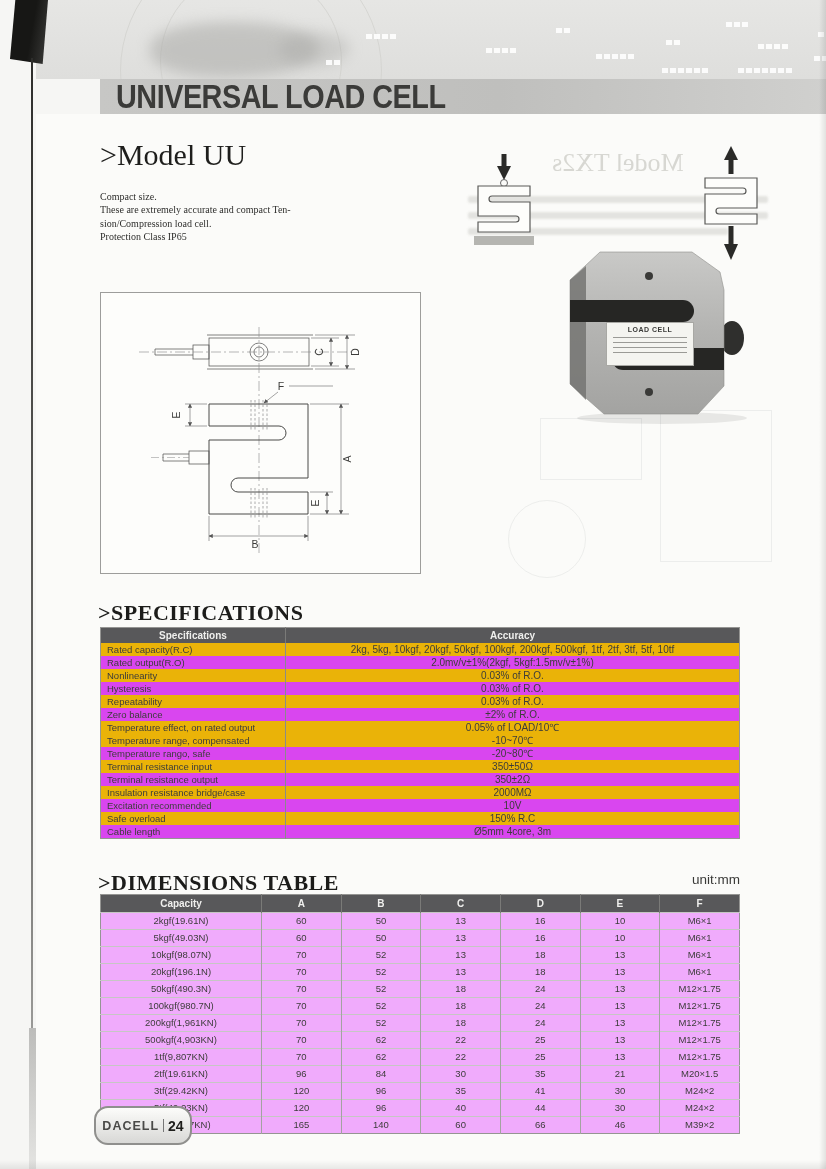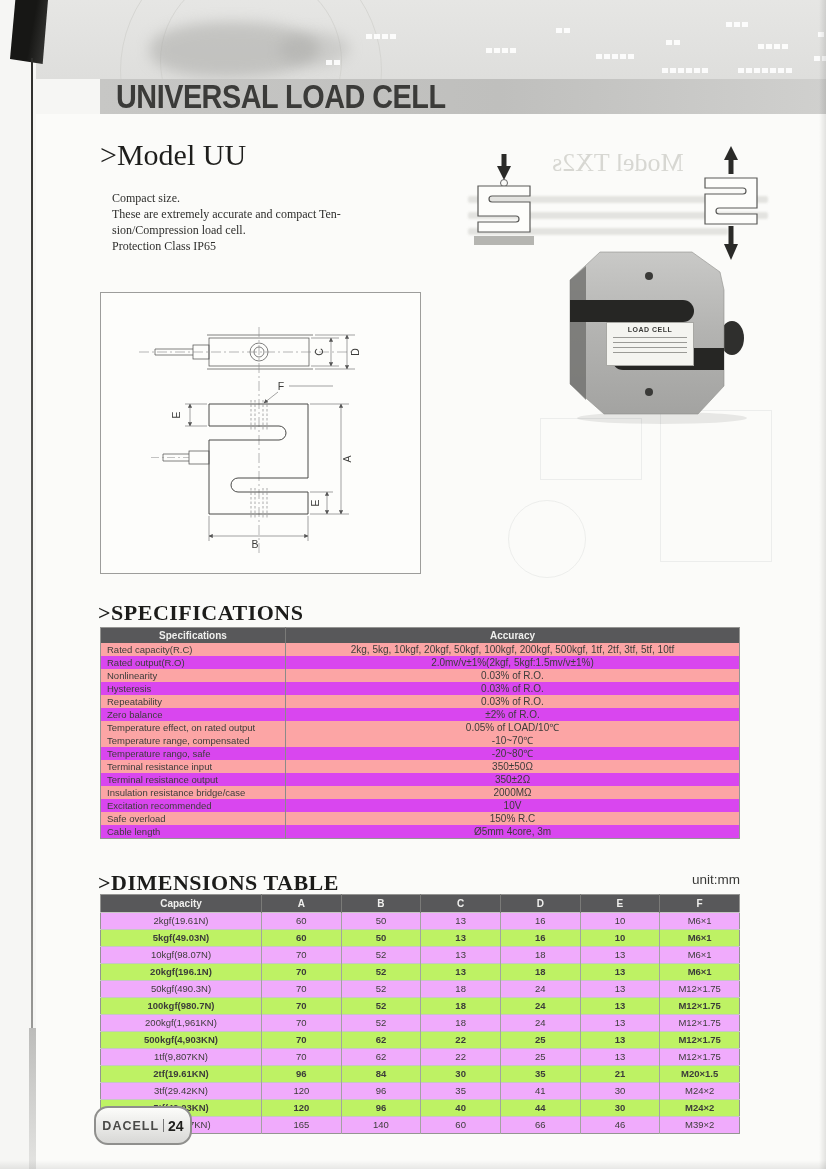--- a/index.html
+++ b/index.html
@@ -22,21 +22,21 @@
   .title-bar{position:absolute;left:84px;top:79px;right:0;height:35px;background:linear-gradient(90deg,#c7c7c5,#bfbfbd 55%,#d0d0ce);margin-left:16px;}
   .page-title{position:absolute;left:16px;top:0;line-height:35px;font-size:30px;font-weight:700;color:#3b3b39;letter-spacing:-0.5px;transform:scale(.96,1.1);transform-origin:left center;white-space:nowrap;}
   
   .corner-dark{position:absolute;left:10px;top:0;width:38px;height:64px;background:linear-gradient(100deg,#171715 55%,#3c3c3a);clip-path:polygon(14% 0,100% 0,86% 100%,0 92%);}
   .spine-line{position:absolute;left:31px;top:58px;width:2px;height:975px;background:linear-gradient(180deg,#2e2e2c,#6a6a68 70%,#9a9a98);}
   .spine-soft{position:absolute;left:29px;top:1028px;width:7px;height:141px;background:linear-gradient(180deg,#bcbcba,#e4e4e2);}
   .edge-right{position:absolute;right:0;top:0;width:7px;height:100%;background:linear-gradient(90deg,rgba(0,0,0,0),rgba(0,0,0,.10));}
   .edge-bottom{position:absolute;left:0;bottom:0;width:100%;height:9px;background:linear-gradient(0deg,rgba(0,0,0,.08),rgba(0,0,0,0));}
   
   .model-heading{position:absolute;left:100px;top:138px;font-family:"Liberation Serif",serif;font-size:30px;color:#1e1e1c;}
-  .model-desc{position:absolute;left:112px;top:190px;width:350px;font-family:"Liberation Serif",serif;font-size:12px;line-height:1.34;color:#2e2e2c;}
+  .model-desc{position:absolute;left:100px;top:190px;width:350px;font-family:"Liberation Serif",serif;font-size:10px;line-height:1.34;color:#2e2e2c;}
   
   .ghost{color:#ccccc6;transform:scaleX(-1);position:absolute;font-family:"Liberation Serif",serif;opacity:.75;white-space:nowrap;}
   .ghost-model{left:552px;top:148px;font-size:26px;}
   .ghost-spec{left:565px;top:694px;font-size:15px;font-weight:700;opacity:.6;}
   .ghost-par{position:absolute;background:#dededa;height:7px;opacity:.8;border-radius:2px;filter:blur(1px);}
   .ghost-shape{position:absolute;border:1px solid #e3e5e3;opacity:.6;}
   
   .drawing-box{position:absolute;left:100px;top:292px;width:319px;height:280px;border:1px solid #9d9d9b;background:#fdfdfb;}
   .dim-drawing text{font-family:"Liberation Sans",sans-serif;font-size:10.5px;fill:#3c3c3a;}
   
@@ -50,29 +50,29 @@
   .dim-heading{left:98px;top:870px;}
   .unit-label{position:absolute;left:650px;top:872px;width:90px;text-align:right;font-size:13.5px;color:#3a3a38;}
   
   table{border-collapse:collapse;table-layout:fixed;}
   .spec-table{position:absolute;left:100px;top:627px;width:640px;border:1px solid #959593;font-size:9.5px;color:#3c3c3a;}
   .spec-table th{height:15px;background:#58585a;color:#efefed;font-size:10px;font-weight:700;line-height:15px;padding:0;}
   .spec-table th:first-child{width:184px;border-right:1px solid #7a7a78;}
   .spec-table td{height:13px;line-height:13px;padding:0 6px;white-space:nowrap;overflow:hidden;}
   .spec-table td.sp-label{border-right:1px solid #8b8b89;text-align:left;}
   .spec-table td.sp-value{text-align:center;font-size:10px;}
-  tr.shade td{background:#fca5a5;}
+  tr.shade td{background:#eab308;}
   tr.lite td{background:#d946ef;}
   .dim-table{position:absolute;left:100px;top:894px;width:640px;border:1px solid #959593;font-size:9.5px;color:#3c3c3a;}
   .dim-table th{height:17px;background:#58585a;color:#efefed;font-size:10px;font-weight:700;line-height:17px;padding:0;border-left:1px solid #7a7a78;}
   .dim-table th:first-child{width:160px;border-left:none;}
   .dim-table td{height:16px;line-height:16px;text-align:center;padding:0 2px;border-left:1px solid #a3a3a1;border-top:1px solid #c6c6c4;white-space:nowrap;}
   .dim-table td:first-child{border-left:none;}
   tr.lite-d td{background:#f0abfc;}
-  tr.shade-d td{background:#bef264;font-weight:bold;}
+  tr.shade-d td{background:#f0abfc;}
   
   .footer-badge{position:absolute;left:94px;top:1106px;width:98px;height:39px;border:2px solid #8f8f8d;border-radius:14px;background:linear-gradient(180deg,#fcfcfa,#d8d8d6);box-sizing:border-box;display:flex;align-items:center;justify-content:center;gap:4px;}
   .footer-brand{font-size:12.5px;font-weight:700;letter-spacing:1px;color:#4a4a48;}
   .footer-sep{width:1px;height:13px;background:#777;}
   .footer-num{font-size:14px;font-weight:700;color:#1e1e1c;}
 </style>
 </head>
 <body>
 
 <div class="page">

